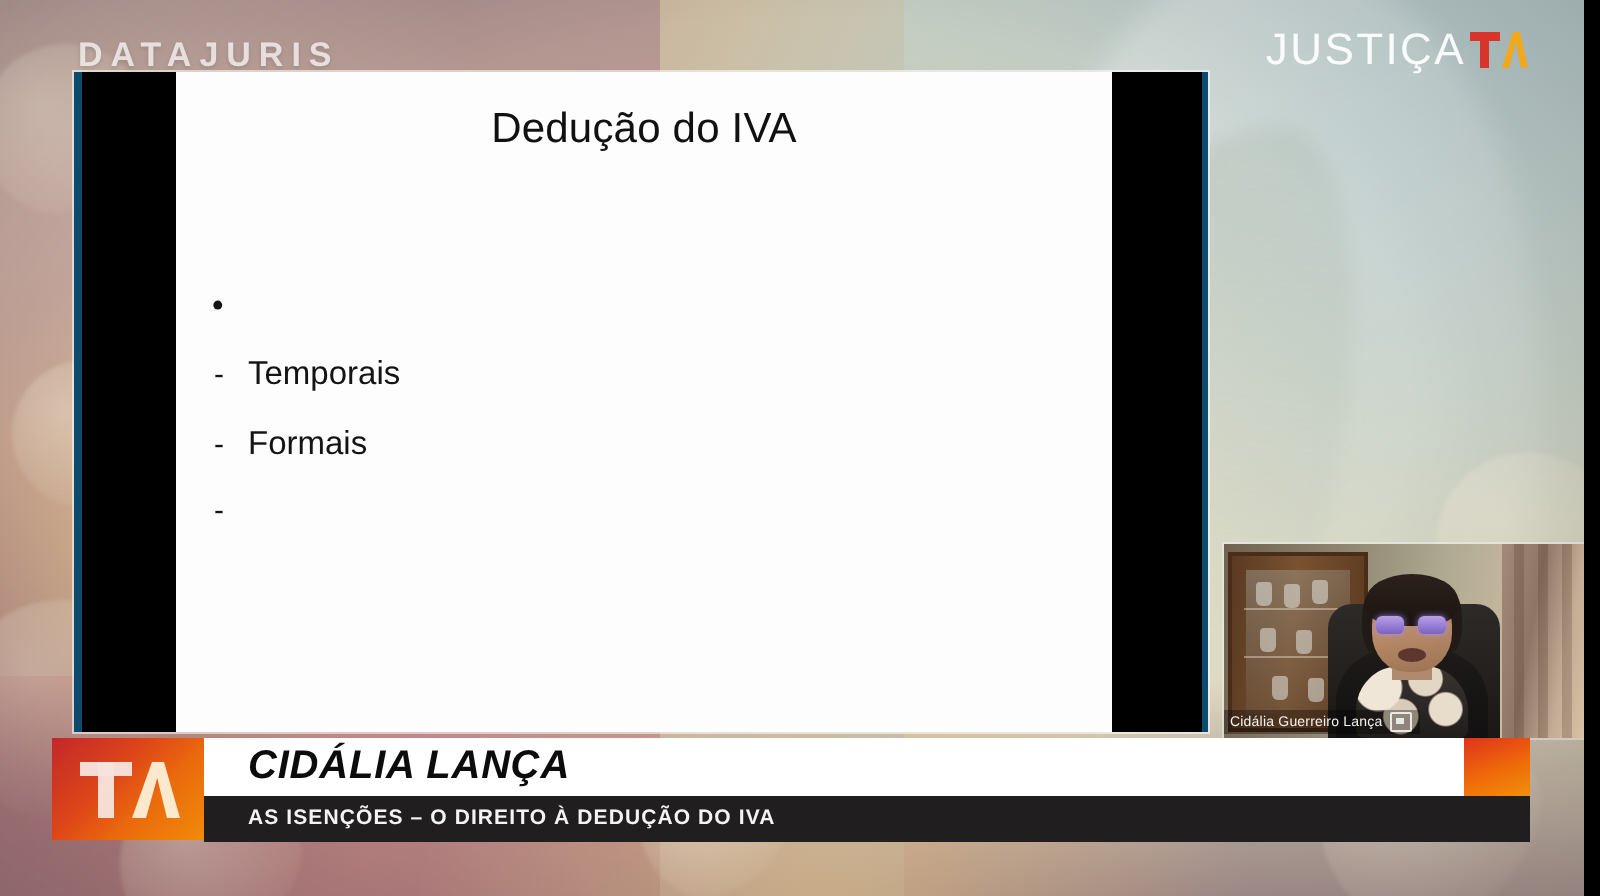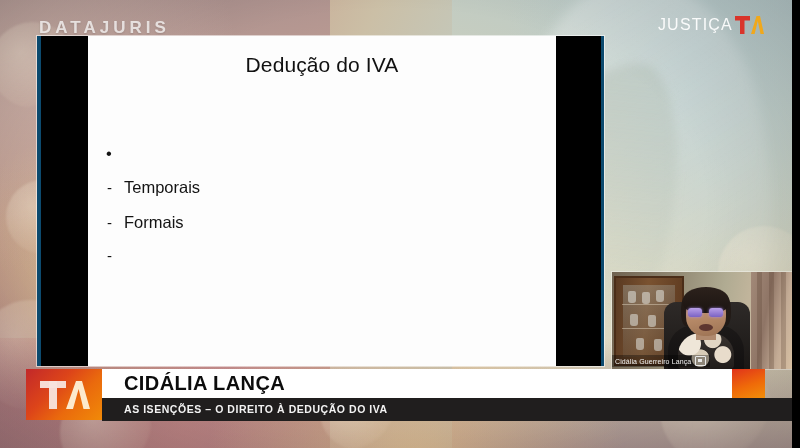--- a/index.html
+++ b/index.html
@@ -106,21 +106,21 @@
     text-shadow: 0 1px 2px rgba(0,0,0,0.12);
   }
   .logo-topright {
     position: absolute;
     right: 28px; top: 12px;
     display: flex;
     align-items: center;
     height: 26px;
   }
   .logo-topright .word {
-    font-size: 16px;
+    font-size: 22px;
     letter-spacing: 1.2px;
     color: rgba(255,255,255,0.92);
     font-weight: 400;
   }
   .mono-ta {
     position: relative;
     width: 30px;
     height: 24px;
     margin-left: 1px;
   }
@@ -370,27 +370,27 @@
     width: 33px; height: 29px;
     background: linear-gradient(160deg, #e0331b 0%, #ef6a09 55%, #f28f0a 100%);
   }
   .lt-name {
     position: absolute;
     left: 22px; top: 3px;
     font-size: 20px;
     font-weight: 700;
     letter-spacing: 0.4px;
     color: #0c0c0c;
+    font-style: italic;
   }
   .lt-subbar {
     position: absolute;
     left: 76px; top: 29px;
     width: 663px; height: 23px;
     background: #201e1e;
-    padding-left: 36px;
   }
   .lt-sub {
     position: absolute;
     left: 22px; top: 5px;
     font-size: 10.5px;
     font-weight: 700;
     letter-spacing: 0.55px;
     color: #f3f3f3;
   }
   .lt-shadow {

